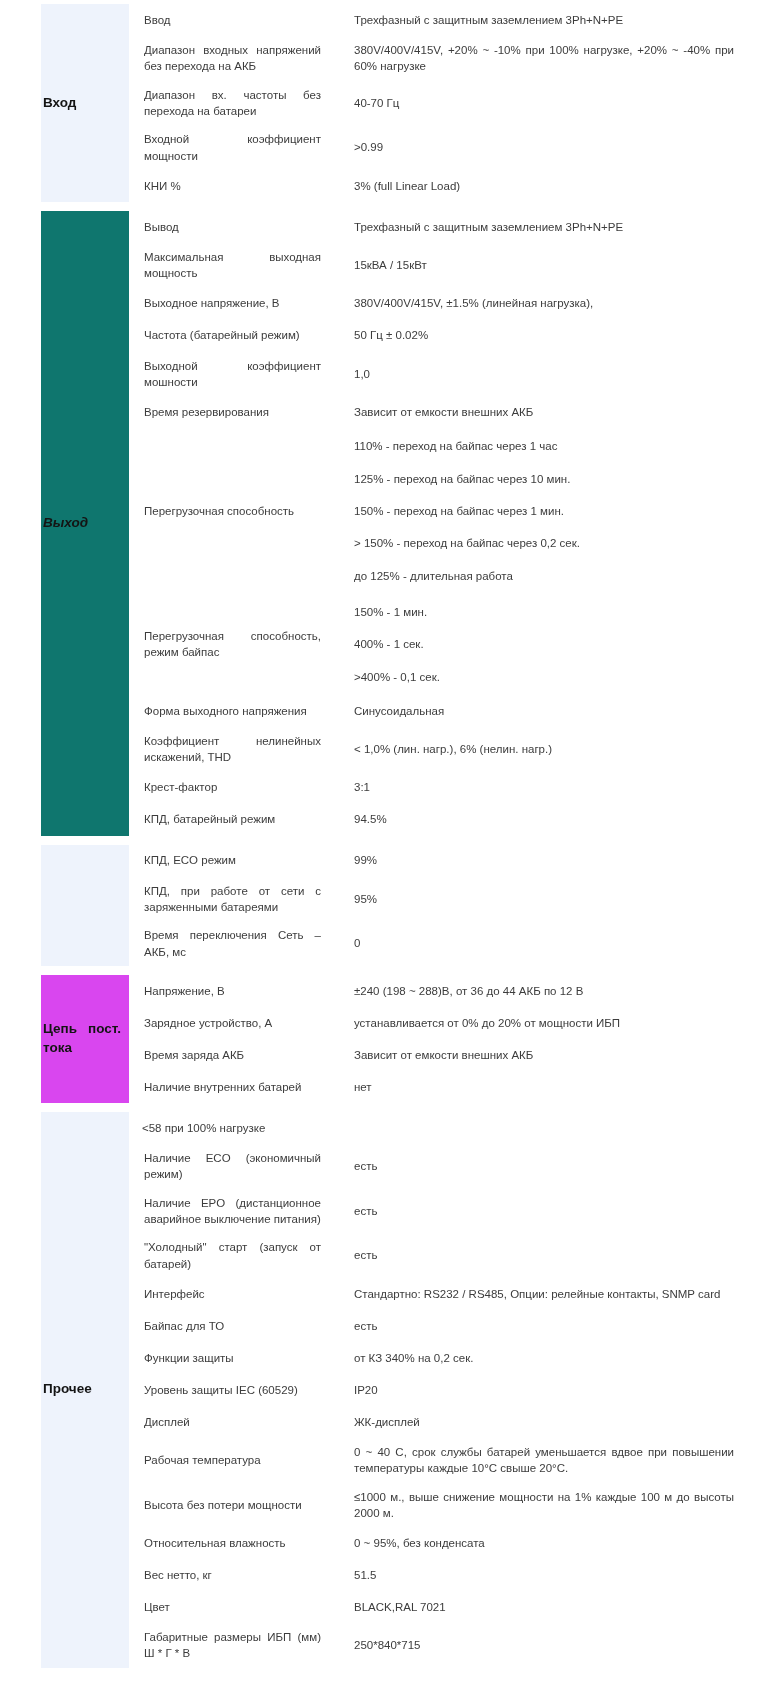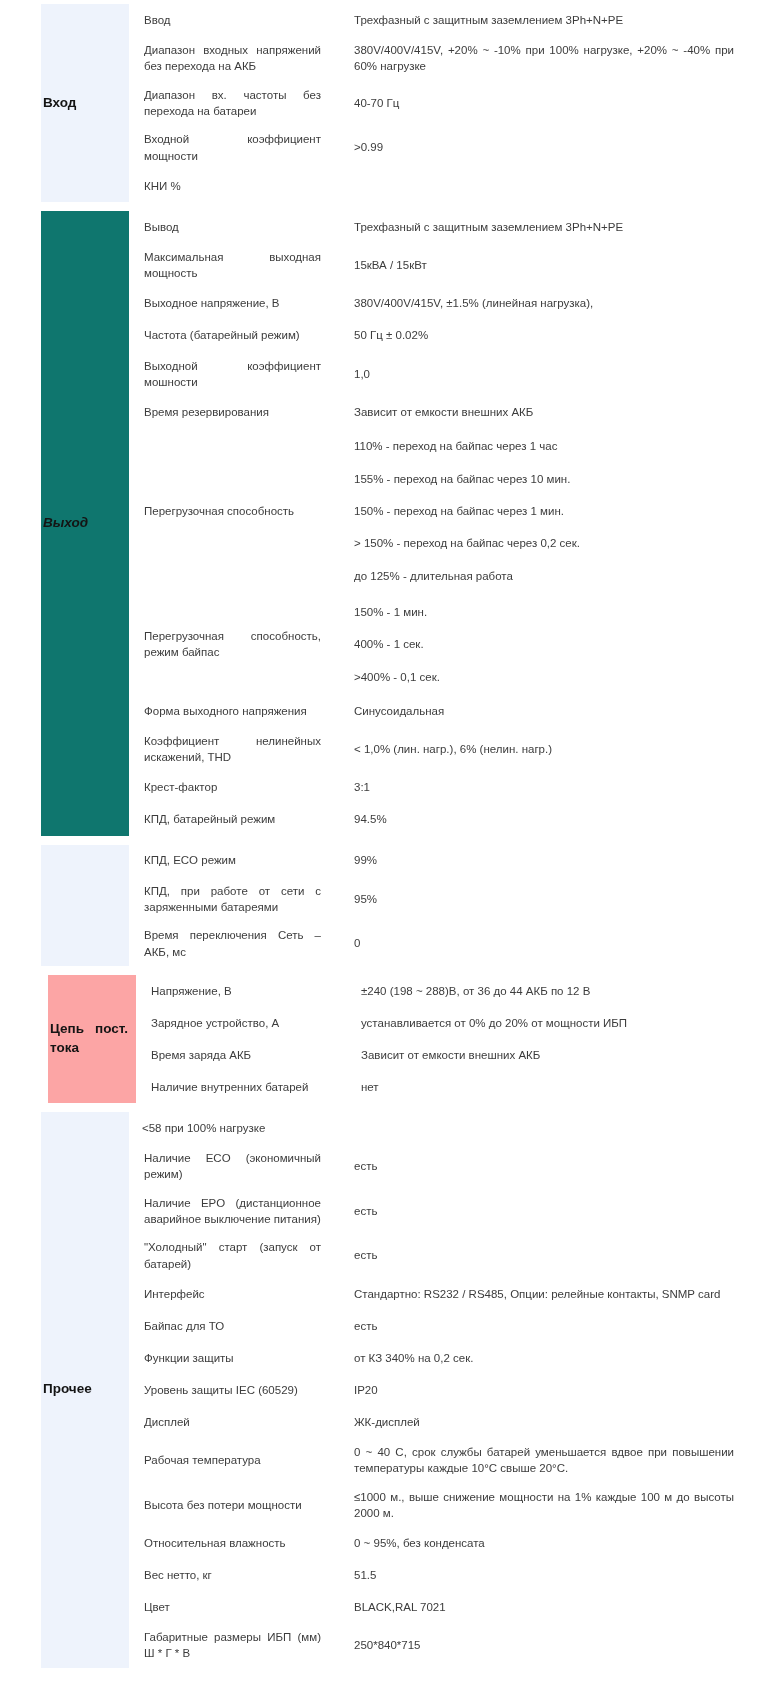--- a/index.html
+++ b/index.html
@@ -102,20 +102,23 @@
           </div>
         </div>
         <div class="row">
           <div class="param">Входной коэффициент мощности</div>
           <div class="value">
             <div class="value-line">&gt;0.99</div>
           </div>
         </div>
         <div class="row">
           <div class="param">КНИ %</div>
+          <div class="value">
+            <div class="value-line">3% (full Linear Load)</div>
+          </div>
         </div>
       </div>
     </div>
     <div class="section">
       <div class="cat" style="background: #0f766e; font-style: italic;">
         <div class="cat-label">Выход</div>
       </div>
       <div class="rows">
         <div class="row">
           <div class="param">Вывод</div>
@@ -150,21 +153,21 @@
         <div class="row">
           <div class="param">Время резервирования</div>
           <div class="value">
             <div class="value-line">Зависит от емкости внешних АКБ</div>
           </div>
         </div>
         <div class="row multi">
           <div class="param">Перегрузочная способность</div>
           <div class="value">
             <div class="value-line">110% - переход на байпас через 1 час</div>
-            <div class="value-line">155% - переход на байпас через 10 мин.</div>
+            <div class="value-line">125% - переход на байпас через 10 мин.</div>
             <div class="value-line">150% - переход на байпас через 1 мин.</div>
             <div class="value-line">&gt; 150% - переход на байпас через 0,2 сек.</div>
             <div class="value-line">до 125% - длительная работа</div>
           </div>
         </div>
         <div class="row multi">
           <div class="param">Перегрузочная способность, режим байпас</div>
           <div class="value">
             <div class="value-line">150% - 1 мин.</div>
             <div class="value-line">400% - 1 сек.</div>
@@ -216,21 +219,21 @@
         </div>
         <div class="row">
           <div class="param">Время переключения Сеть – АКБ, мс</div>
           <div class="value">
             <div class="value-line">0</div>
           </div>
         </div>
       </div>
     </div>
     <div class="section">
-      <div class="cat" style="background: #fca5a5; margin-left: 7px;">
+      <div class="cat" style="background: #d946ef;">
         <div class="cat-label">Цепь пост. тока</div>
       </div>
       <div class="rows">
         <div class="row">
           <div class="param">Напряжение, В</div>
           <div class="value">
             <div class="value-line">±240 (198 ~ 288)В, от 36 до 44 АКБ по 12 В</div>
           </div>
         </div>
         <div class="row">

